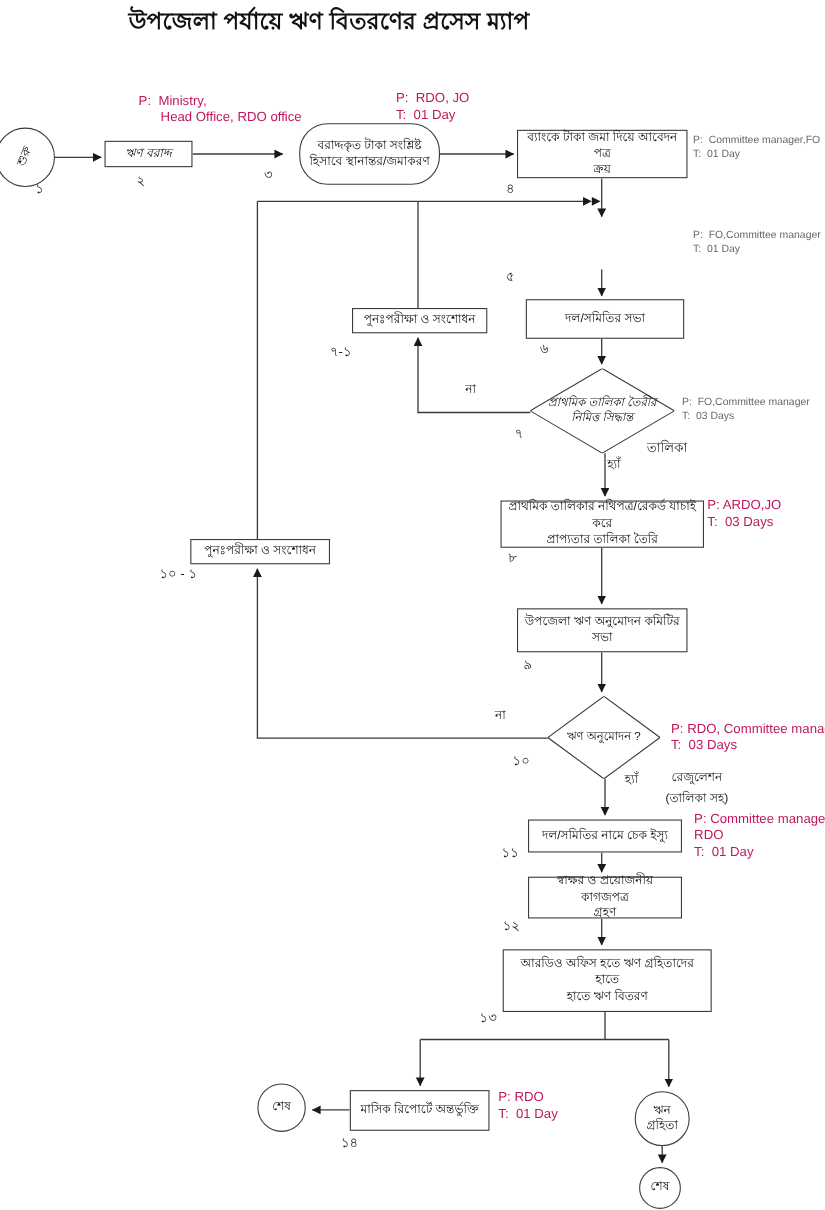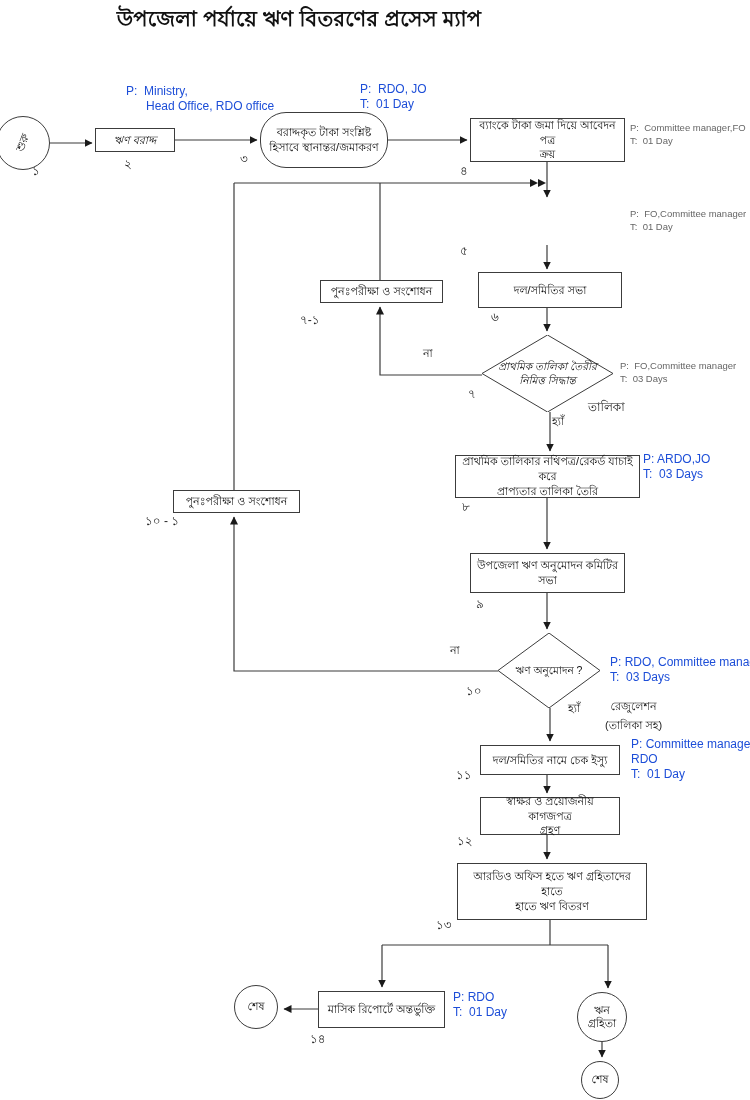--- a/index.html
+++ b/index.html
@@ -16,21 +16,21 @@
   .circle{position:absolute;border:1px solid #3c3c3c;border-radius:50%;background:#fff;
           display:flex;align-items:center;justify-content:center;text-align:center;
           font-size:11px;line-height:1.2;box-sizing:border-box;}
   .rot{display:inline-block;transform:rotate(-68deg);}
   .diamond{position:absolute;}
   .diamond svg{position:absolute;left:0;top:0;width:100%;height:100%;}
   .diamond .dlabel{position:absolute;left:0;top:0;width:100%;height:100%;
         display:flex;align-items:center;justify-content:center;text-align:center;
         font-size:10.5px;line-height:1.3;}
   .num{position:absolute;font-size:12px;color:#222;}
-  .ann{position:absolute;font-size:12px;color:#1d4ed8;line-height:1.25;}
+  .ann{position:absolute;font-size:12px;color:#be185d;line-height:1.25;}
   .ann.small{font-size:9.5px;color:#666;line-height:1.35;}
   .elabel{position:absolute;font-size:11px;color:#222;}
 </style>
 </head>
 <body>
 
 <div class="canvas">
 
   <svg class="wires" viewBox="0 0 750 1100" fill="none" stroke="#3b3b3b" stroke-width="1.2">
     <defs>
@@ -70,21 +70,21 @@
   <div class="circle" style="left:-4px;top:116px;width:54px;height:54px;">
     <span class="rot">শুরু</span>
   </div>
   <div class="num" style="left:32px;top:162px;">১</div>
 
   <div class="pbox" style="left:95px;top:128px;width:80px;height:24px;font-style:italic;">
     <span>ঋণ বরাদ্দ</span>
   </div>
   <div class="num" style="left:124px;top:155px;">২</div>
 
-  <div class="pbox pre-line" style="left:260px;top:112px;width:128px;height:56px;border-radius:26px;">
+  <div class="pbox pre-line" style="left:272px;top:112px;width:128px;height:56px;border-radius:26px;">
     <span class="pre-line">বরাদ্দকৃত টাকা সংশ্লিষ্ট
 হিসাবে স্থানান্তর/জমাকরণ</span>
   </div>
   <div class="num" style="left:240px;top:150px;">৩</div>
 
   <div class="pbox" style="left:470px;top:118px;width:155px;height:44px;">
     <span class="pre-line">ব্যাংকে টাকা জমা দিয়ে আবেদন পত্র
 ক্রয়</span>
   </div>
   <div class="num" style="left:460px;top:162px;">৪</div>

